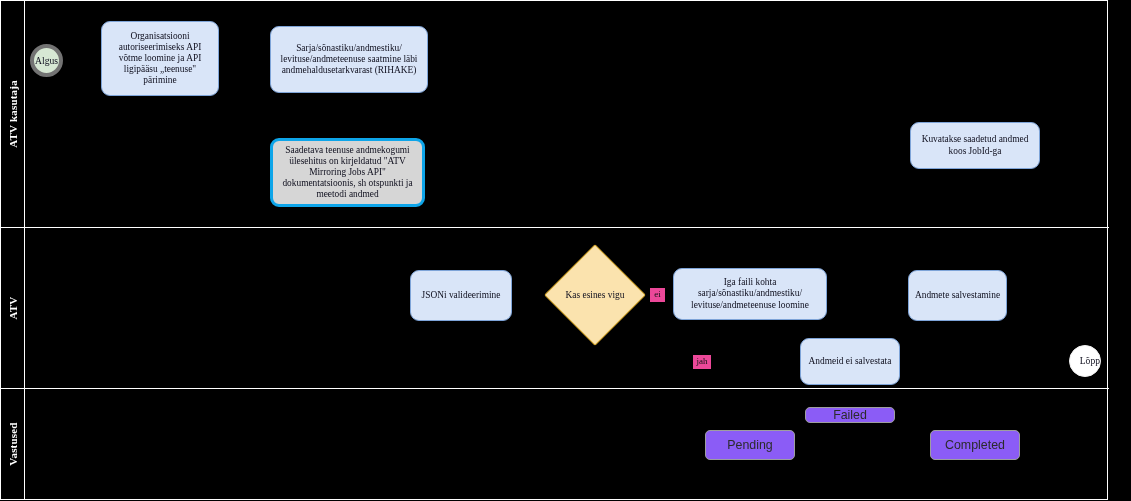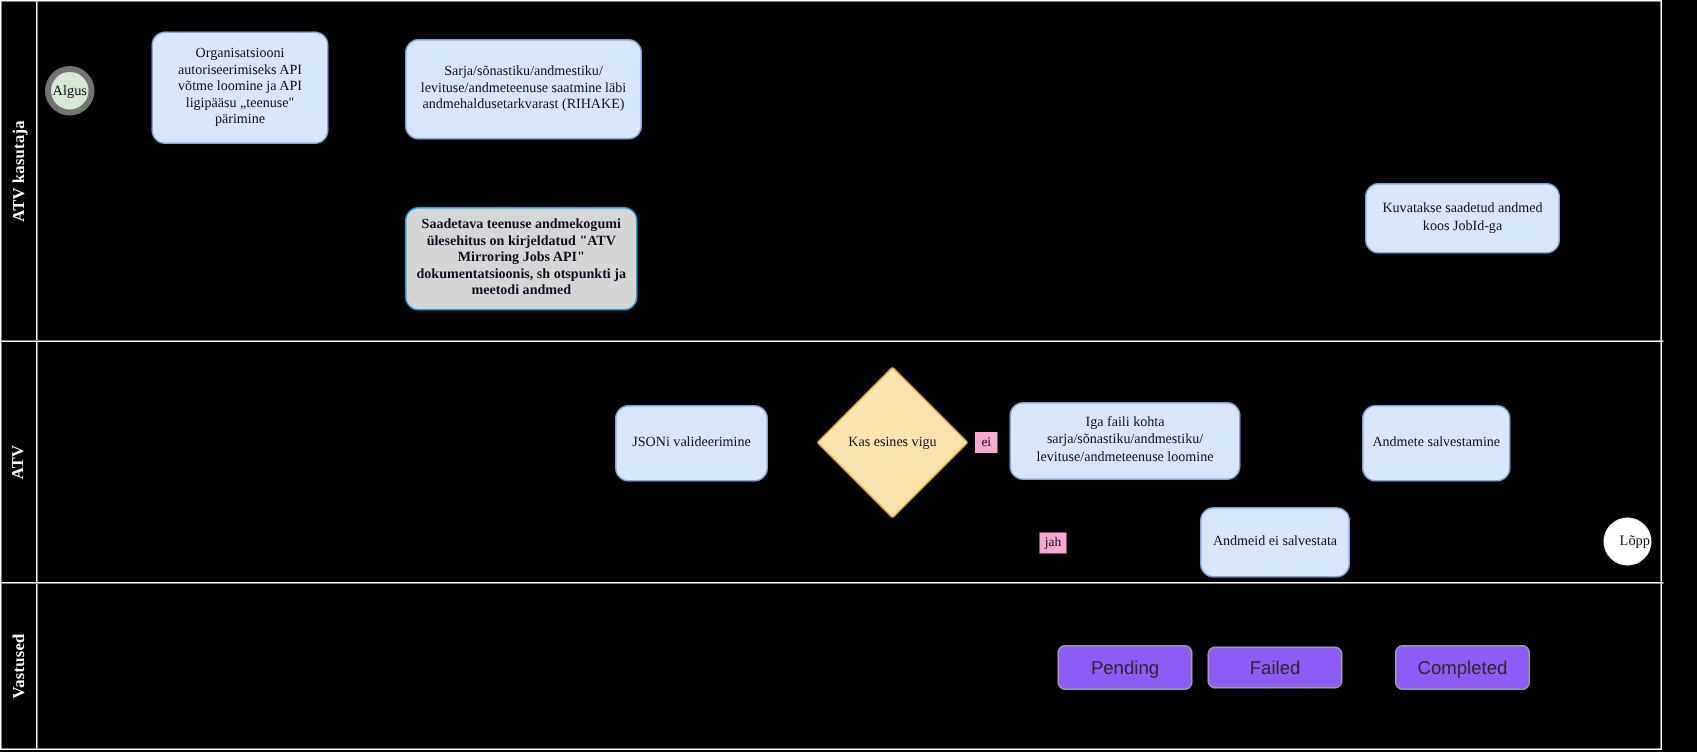--- a/index.html
+++ b/index.html
@@ -19,41 +19,41 @@
   .lane-head span{display:block;transform:rotate(-90deg);white-space:nowrap;
                   color:#ffffff;font-size:11px;font-weight:bold;
                   letter-spacing:.2px;}
 
   
   .node{position:absolute;box-sizing:border-box;display:flex;
         align-items:center;justify-content:center;text-align:center;
         line-height:1.18;}
   .proc{background:#d9e5f8;border:1px solid #7ea4d8;border-radius:9px;
         color:#0f0f1e;font-size:9.4px;padding:3px 5px;}
-  .note{background:#d6d6d6;border:1px solid #0ea5e9;border-radius:9px;
-        color:#0f0f1e;font-size:9.4px;padding:3px 5px;font-weight:bold;}
+  .note{background:#d6d6d6;border:3px solid #0ea5e9;border-radius:9px;
+        color:#0f0f1e;font-size:9.4px;padding:3px 5px;}
   .startnode{background:#d7e8d4;border:4px solid #737373;border-radius:50%;
         color:#0f0f1e;font-size:9.6px;}
   .endnode{background:#ffffff;border:1px solid #f2f2f2;border-radius:50%;
         color:#0f0f1e;font-size:9.6px;}
   .status{background:#8b5cf6;border:1px solid #9e9e9e;border-radius:5px;
         color:#2b2b2b;font-size:12.4px;
         font-family:"Liberation Sans","DejaVu Sans",sans-serif;}
 
   
   .decision{position:absolute;}
   .decision .dia{position:absolute;left:0;top:0;width:100%;height:100%;
         background:#fbe3ae;border:1px solid #d6a72c;
         transform:rotate(45deg);box-sizing:border-box;border-radius:2px;}
   .decision .dlabel{position:absolute;left:0;top:0;width:100%;height:100%;
         display:flex;align-items:center;justify-content:center;
         text-align:center;color:#0f0f1e;font-size:9.4px;line-height:1.15;}
 
   
-  .edge-label{position:absolute;background:#f9a8d4;color:#111;
+  .edge-label{position:absolute;background:#ec4899;color:#111;
         font-size:9px;line-height:1.1;padding:0 1px;
         display:flex;align-items:center;justify-content:center;}
 </style>
 </head>
 <body>
 
 <div id="canvas">
 
   <div class="pool">
 
@@ -127,21 +127,21 @@
   </div>
 
   <div class="node endnode" style="left:1069px;top:345px;width:32px;height:32px;justify-content:flex-end;">
     <span>Lõpp</span>
   </div>
 
   <div class="node status" style="left:705px;top:430px;width:90px;height:30px;">
     <span>Pending</span>
   </div>
 
-  <div class="node status" style="left:805px;top:431px;width:90px;height:28px;">
+  <div class="node status" style="left:805px;top:407px;width:90px;height:16px;">
     <span>Failed</span>
   </div>
 
   <div class="node status" style="left:930px;top:430px;width:90px;height:30px;">
     <span>Completed</span>
   </div>
 
 </div>
 
 </body></html>

